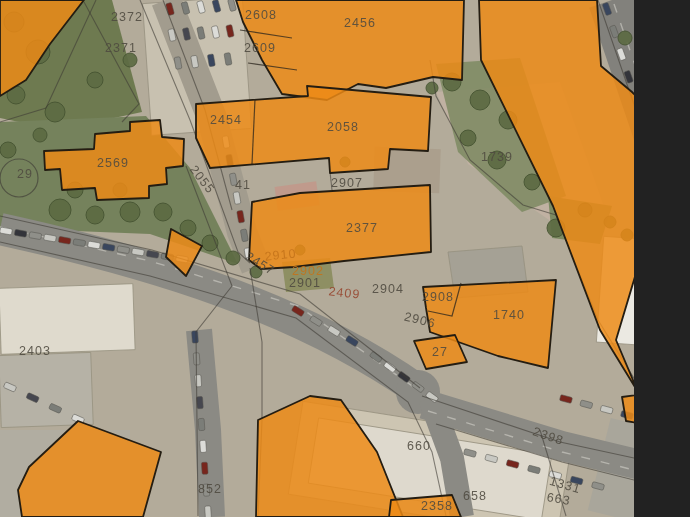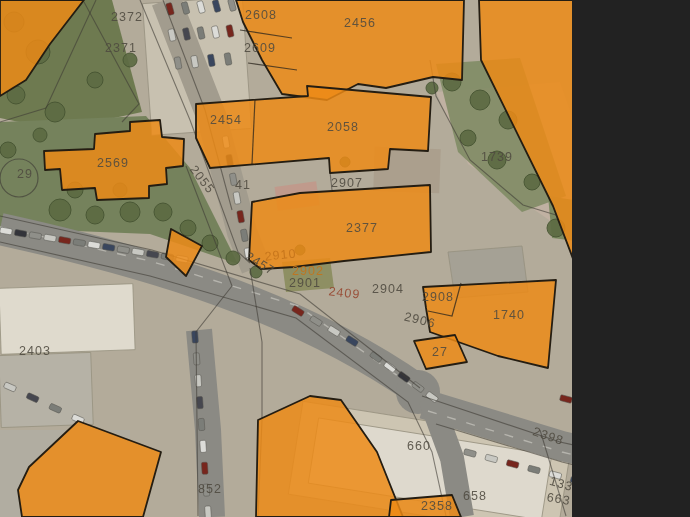--- a/index.html
+++ b/index.html
@@ -1,16 +1,16 @@
 <!DOCTYPE html>
 <html><head>
 <meta charset="utf-8">
 <style>
   html,body{margin:0;padding:0;background:#222;}
-  .map-frame{position:relative;width:572px;height:517px;overflow:hidden;font-family:"Liberation Sans",sans-serif;}
+  .map-frame{position:relative;width:634px;height:517px;overflow:hidden;font-family:"Liberation Sans",sans-serif;}
   svg{display:block;}
   .plabel{font:12.5px "Liberation Sans",sans-serif;letter-spacing:1px;fill-opacity:.88;text-anchor:middle;}
   .parcel{fill:#ed8a15;fill-opacity:.84;stroke:#241d12;stroke-width:1.8;stroke-linejoin:round;}
   .cline{fill:none;stroke:#3f3c35;stroke-width:1.1;opacity:.6;}
   .divline{fill:none;stroke:#2a241c;stroke-width:1.2;opacity:.75;}
   .tree{fill:#5d6b43;stroke:#465432;stroke-width:1;opacity:.92;}
   .bldg{stroke:#96917f;stroke-width:.8;}
   .roadmark{fill:none;stroke:#d9d7d0;stroke-width:1.4;opacity:.55;stroke-dasharray:9 11;}
 </style>
 </head>

